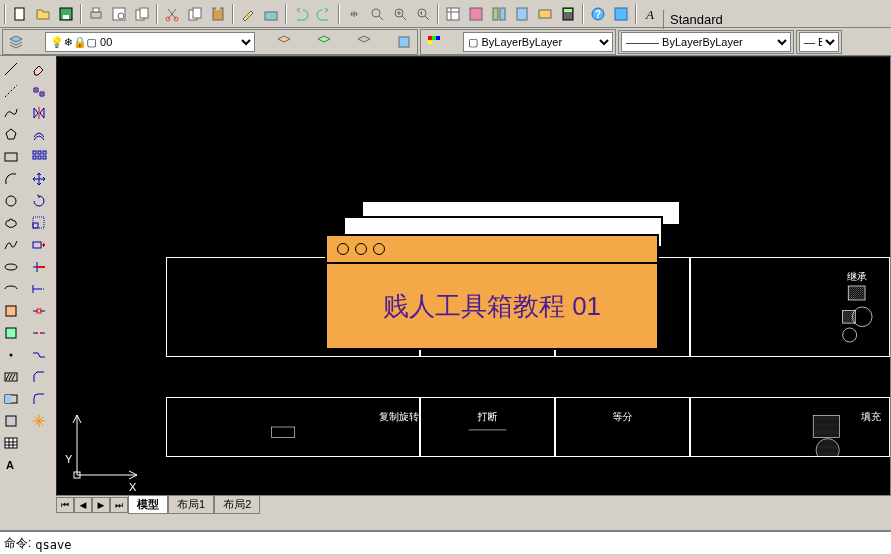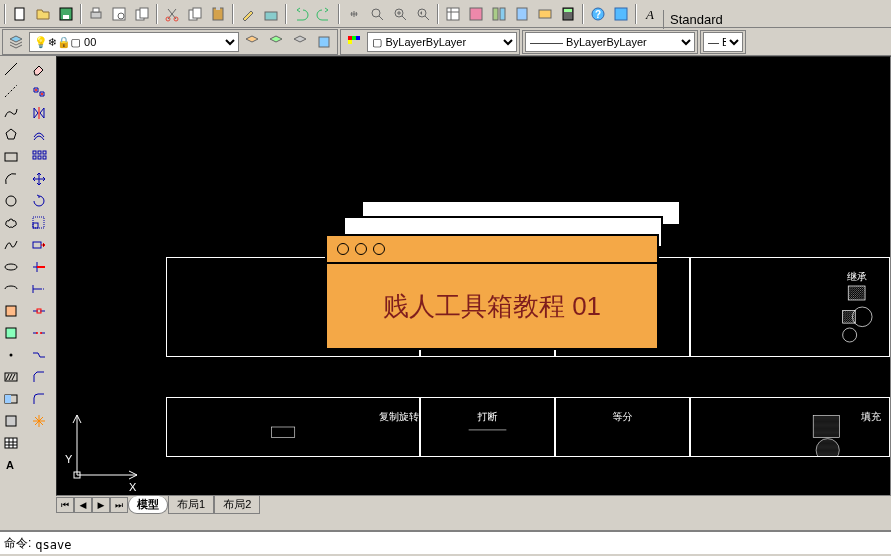--- a/index.html
+++ b/index.html
@@ -3,58 +3,58 @@
 <meta charset="utf-8">
 <style>
 * { margin: 0; padding: 0; box-sizing: border-box; }
 body { font-family: "SimSun", Arial, sans-serif; font-size: 12px; background: #d4d0c8; overflow: hidden; width: 891px; height: 556px; }
 
 .toolbar-row { display: flex; align-items: center; height: 28px; background: #d4d0c8; border-bottom: 1px solid #808080; padding: 2px; gap: 1px; }
 .tool-btn { width: 22px; height: 22px; background: #d4d0c8; border: 1px solid #d4d0c8; display: inline-flex; align-items: center; justify-content: center; cursor: pointer; }
 .tool-sep { width: 2px; height: 20px; border-left: 1px solid #808080; border-right: 1px solid #fff; margin: 0 2px; }
 
 .layer-bar { display: flex; align-items: center; height: 28px; background: #d4d0c8; border-bottom: 1px solid #808080; padding: 2px; gap: 2px; }
-.prop-group { display: flex; align-items: center; gap: 2px; border: 1px solid #808080; padding: 1px 2px; }
+.prop-group { display: flex; align-items: center; gap: 18px; border: 1px solid #808080; padding: 1px 2px; }
 .layer-select { width: 210px; height: 20px; font-size: 11px; background: #fff; border: 1px solid #808080; }
 .prop-select { width: 150px; height: 20px; font-size: 11px; background: #fff; border: 1px solid #808080; }
 .prop-wide { width: 170px; }
 .prop-narrow { width: 40px; }
 
 .main-area { display: flex; height: 458px; }
 .left-tools { display: flex; flex-direction: column; width: 56px; background: #d4d0c8; }
 .left-col { display: flex; flex-direction: row; }
 .left-tool-col { display: flex; flex-direction: column; width: 28px; gap: 0; padding-top: 2px; }
 
 .canvas-wrap { flex: 1; position: relative; }
 .canvas { width: 100%; height: 440px; background: #000; position: relative; border: 1px inset #808080; }
 .ucs { position: absolute; bottom: 10px; left: 10px; }
 .ucs-y { position: absolute; bottom: 30px; left: 8px; color: #fff; font-size: 11px; }
 .ucs-x { position: absolute; bottom: 2px; left: 72px; color: #fff; font-size: 11px; }
 
 .tabs-row { display: flex; align-items: center; height: 18px; background: #d4d0c8; }
 .tab-nav { display: flex; gap: 0; }
 .tab-btn { width: 18px; height: 16px; background: #d4d0c8; border: 1px solid #808080; display: flex; align-items: center; justify-content: center; font-size: 9px; }
 .tab { padding: 1px 8px; background: #d4d0c8; border: 1px solid #808080; border-top: none; font-size: 11px; cursor: pointer; }
-.tab.active { background: #fff; font-weight: bold; border-radius: 9px; }
+.tab.active { background: #fff; font-weight: bold; }
 
 .cmd-row { display: flex; align-items: flex-end; height: 24px; background: #fff; border-top: 2px solid #808080; padding: 2px 4px; margin-top: 16px; }
 .cmd-label { font-size: 12px; margin-right: 4px; }
 .cmd-input { font-family: Consolas, monospace; font-size: 12px; border: none; outline: none; flex: 1; }
 
 .dwg-grid { position: absolute; right: 0; top: 160px; display: grid; grid-template-columns: 254px 135px 135px 135px 65px; grid-template-rows: 140px 100px auto; }
 .dwg-cell { border: 1px solid #fff; position: relative; color: #fff; font-size: 10px; text-align: center; margin-top: 40px; }
 .dwg-label { position: absolute; top: 12px; width: 100%; text-align: center; }
 
 .overlay { position: absolute; left: 268px; top: 143px; z-index: 100; }
 .win-back1 { position: absolute; left: 36px; top: 0; width: 320px; height: 26px; background: #fff; border: 2px solid #000; }
 .win-back2 { position: absolute; left: 18px; top: 16px; width: 320px; height: 32px; background: #fff; border: 2px solid #000; }
 .win-front { position: absolute; left: 0; top: 34px; width: 334px; height: 116px; background: #f4a847; border: 2px solid #000; }
 .win-titlebar { height: 28px; border-bottom: 2px solid #000; display: flex; align-items: center; padding-left: 10px; gap: 6px; }
 .win-dot { width: 12px; height: 12px; border: 1.5px solid #000; border-radius: 50%; }
-.win-body { height: 84px; display: flex; align-items: center; justify-content: center; font-size: 26px; color: #7f1d1d; font-family: "Microsoft YaHei", sans-serif; }
+.win-body { height: 84px; display: flex; align-items: center; justify-content: center; font-size: 26px; color: #4c1d95; font-family: "Microsoft YaHei", sans-serif; }
 
 .std-text { font-family: Arial; font-size: 13px; padding: 2px 6px; border-left: 1px solid #808080; margin-top: 12px; }
 
 svg.ic { width: 16px; height: 16px; }
 </style>
 </head>
 <body>
 
 <div class="toolbar-row">
   <div class="tool-sep"></div>

